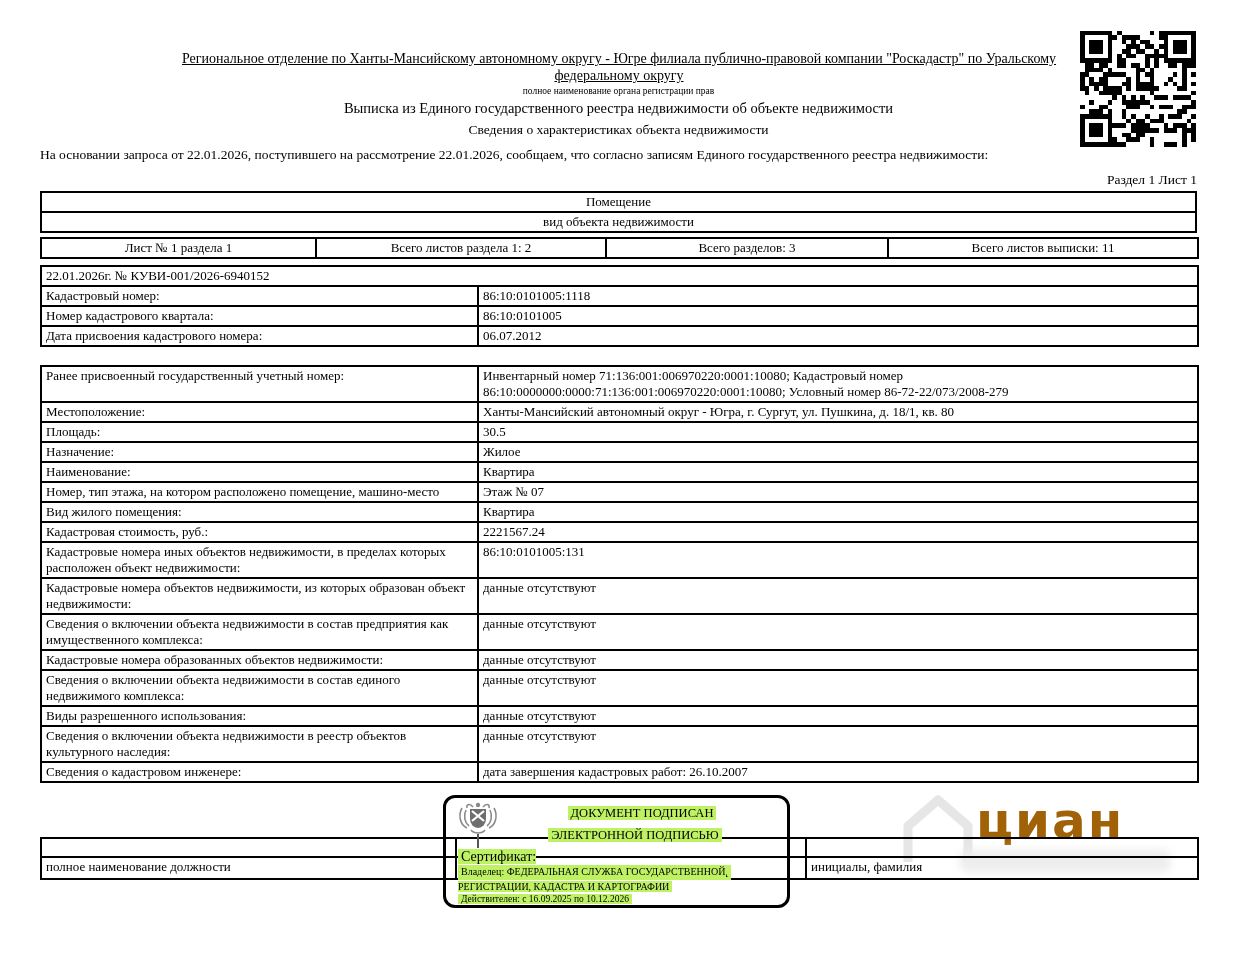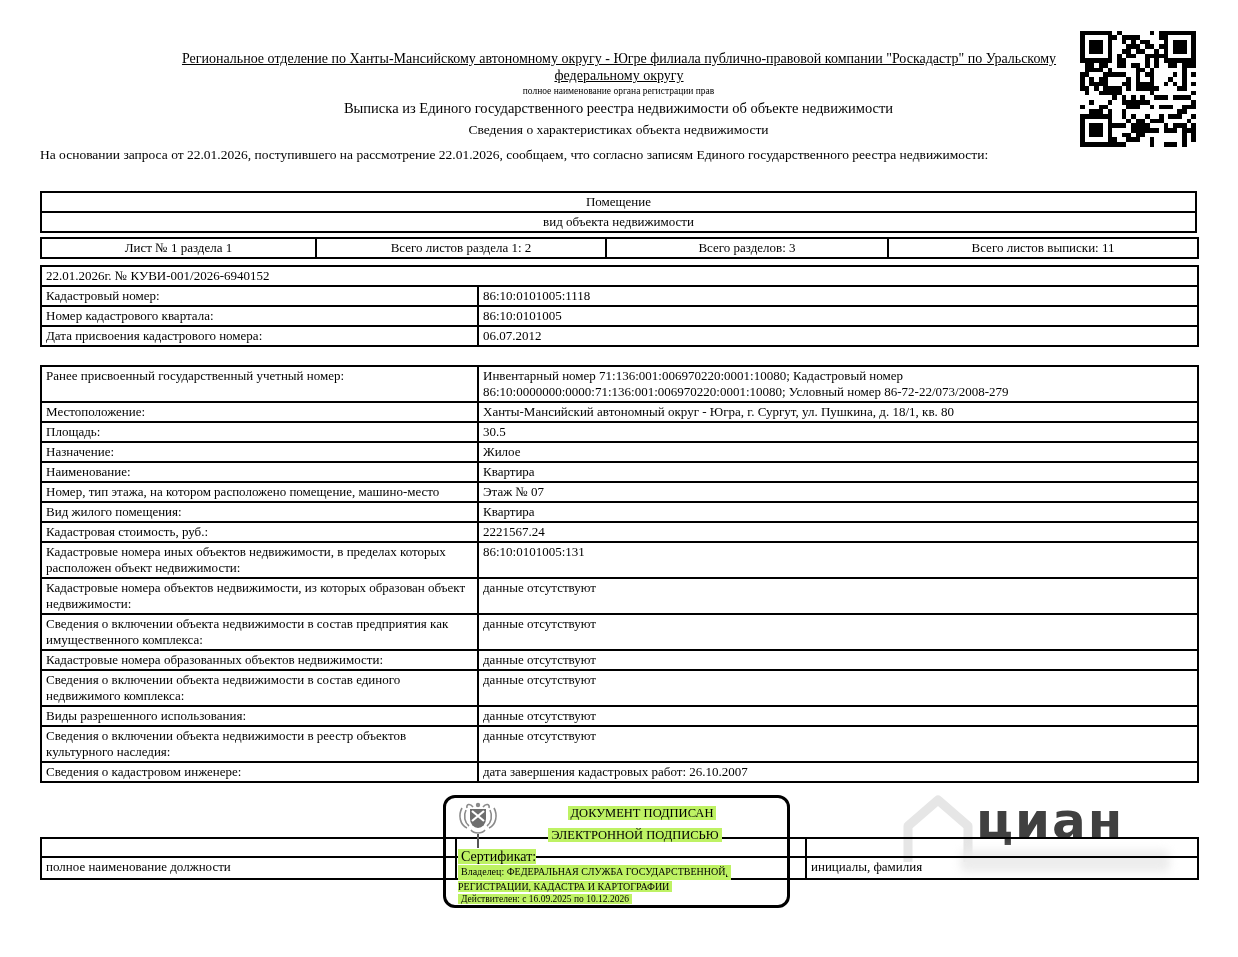--- a/index.html
+++ b/index.html
@@ -3,21 +3,21 @@
 <meta charset="utf-8">
 <style>
   html,body{margin:0;padding:0;background:#fff;}
   .page{position:relative;width:1238px;height:957px;background:#fff;overflow:hidden;
         font-family:"Liberation Serif",serif;color:#000;}
   .abs{position:absolute;}
 
   
   .watermark{position:absolute;left:898px;top:786px;width:330px;height:110px;z-index:0;}
   .wm-text{position:absolute;left:78px;top:6px;font-family:"DejaVu Sans",sans-serif;
-           font-weight:bold;font-size:50px;letter-spacing:2px;color:#404040;}
+           font-weight:bold;font-size:50px;letter-spacing:2px;color:#a16207;}
   .wm-blur{position:absolute;left:62px;top:64px;width:210px;height:22px;background:#ededed;
            filter:blur(4px);border-radius:6px;}
 
   
   .org-name{left:89px;top:50px;width:1060px;text-align:center;font-size:14px;line-height:17px;}
   .org-name span{text-decoration:underline;}
   .org-caption{left:40px;top:86px;width:1157px;text-align:center;font-size:9.5px;}
   .doc-title{left:40px;top:100px;width:1157px;text-align:center;font-size:14.5px;}
   .doc-subtitle{left:40px;top:122px;width:1157px;text-align:center;font-size:13.5px;}
   .request-line{left:40px;top:147px;width:1157px;font-size:13.5px;}
@@ -301,20 +301,21 @@
     </svg>
 
   <div class="abs org-name">
     <span>Региональное отделение по Ханты-Мансийскому автономному округу - Югре филиала публично-правовой компании "Роскадастр" по Уральскому</span><br>
     <span>федеральному округу</span>
   </div>
   <div class="abs org-caption">полное наименование органа регистрации прав</div>
   <div class="abs doc-title">Выписка из Единого государственного реестра недвижимости об объекте недвижимости</div>
   <div class="abs doc-subtitle">Сведения о характеристиках объекта недвижимости</div>
   <div class="abs request-line">На  основании запроса от 22.01.2026, поступившего на рассмотрение 22.01.2026, сообщаем, что согласно записям Единого государственного реестра недвижимости:</div>
+  <div class="abs section-label">Раздел 1 Лист 1</div>
 
   <table class="tbl-type">
     <tbody>
         <tr>
           <td>Помещение</td>
         </tr>
     <tr>
           <td>вид объекта недвижимости</td>
         </tr>
   </tbody>

